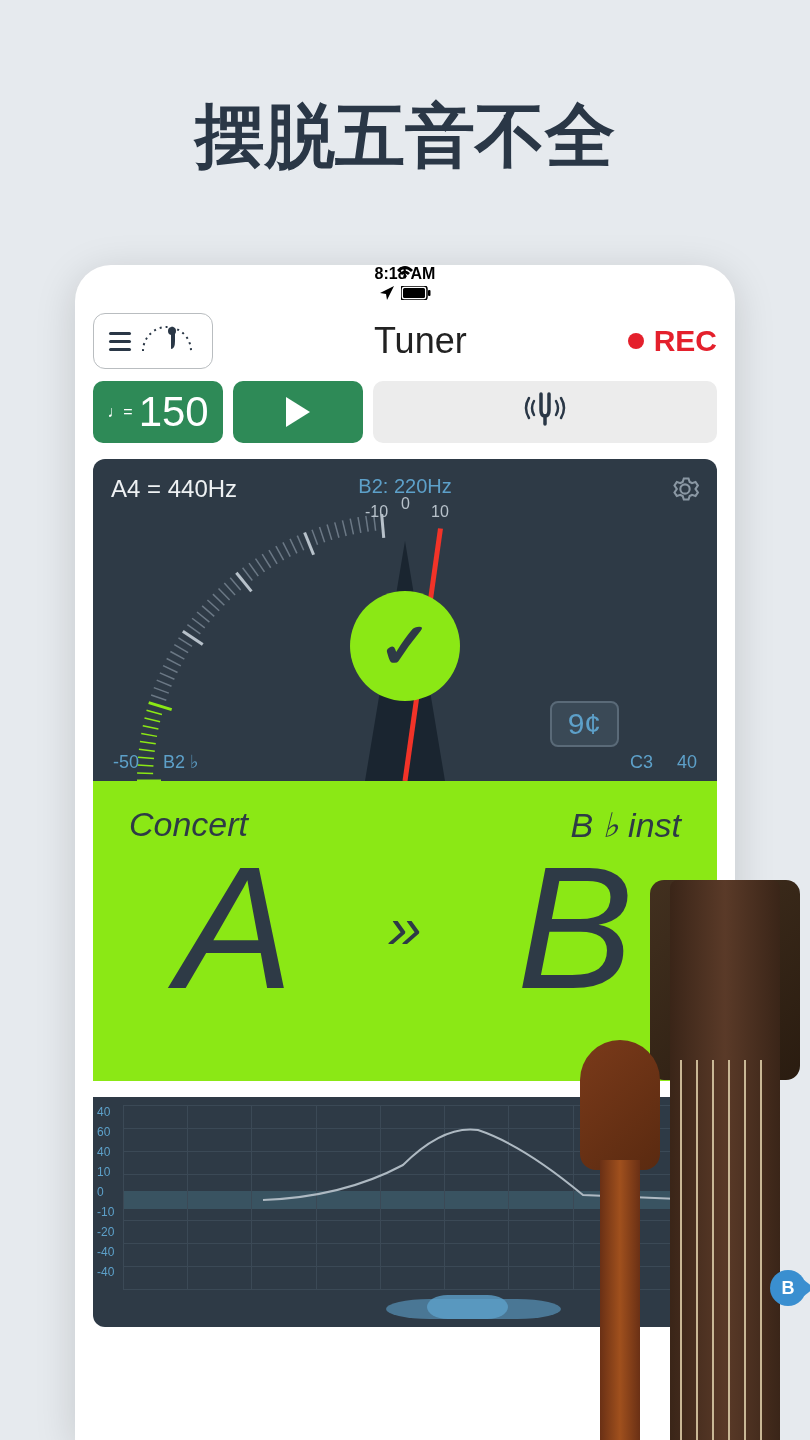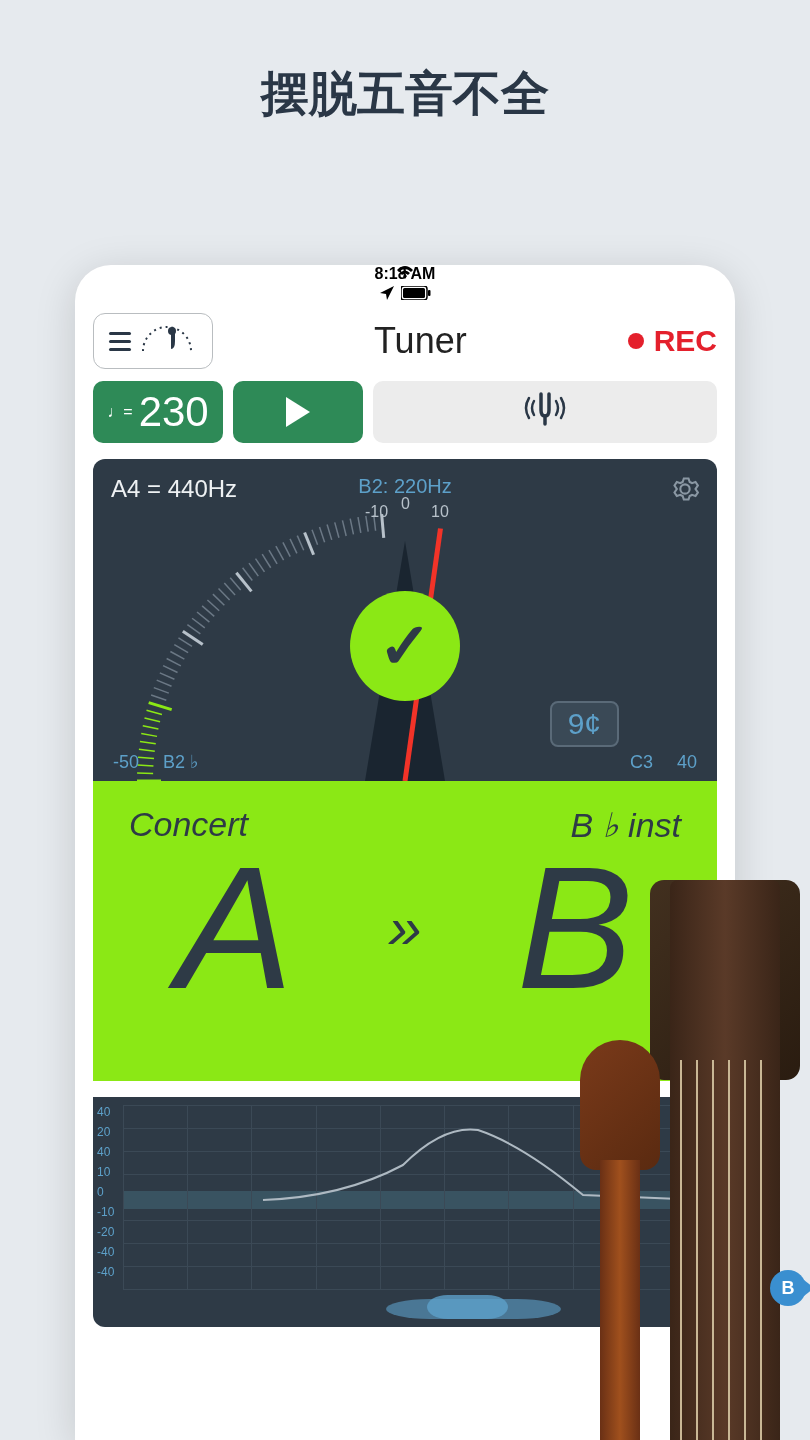--- a/index.html
+++ b/index.html
@@ -12,24 +12,24 @@
   overflow: hidden;
 }
 .bg-instruments {
   position: absolute;
   inset: 0;
   opacity: 0.08;
   pointer-events: none;
 }
 .headline {
   text-align: center;
-  font-size: 48px;
+  font-size: 70px;
   font-weight: 700;
   color: #2a3746;
-  padding-top: 62px;
+  padding-top: 90px;
 }
 .phone-frame {
   position: absolute;
   left: 75px;
   top: 265px;
   width: 660px;
   height: 1175px;
   background: #fff;
   border-radius: 36px 36px 0 0;
   box-shadow: 0 8px 40px rgba(0,0,0,0.15);
@@ -428,21 +428,21 @@
     <div class="app-title">Tuner</div>
     <div class="rec-button">
       <span class="rec-dot"></span>
       <span>REC</span>
     </div>
   </div>
 
   <div class="control-row">
     <div class="tempo-box">
       <span class="tempo-note">♩=</span>
-      <span>230</span>
+      <span>150</span>
     </div>
     <div class="play-box">
       <div class="play-tri"></div>
     </div>
     <div class="fork-box">
       <span>
         <svg width="60" height="40" viewBox="0 0 60 40">
           <path d="M26 6 L26 22 Q26 28 30 28 Q34 28 34 22 L34 6" stroke="#2a3746" stroke-width="3.5" fill="none" stroke-linecap="round"></path>
           <line x1="30" y1="28" x2="30" y2="36" stroke="#2a3746" stroke-width="3.5" stroke-linecap="round"></line>
           <path d="M14 10 Q8 20 14 30" stroke="#2a3746" stroke-width="2.5" fill="none" stroke-linecap="round"></path>
@@ -599,21 +599,21 @@
     <div class="note-big-row">
       <span class="note-big">A</span>
       <span class="note-arrow">»</span>
       <span class="note-big">B</span>
     </div>
   </div>
 
   <div class="graph-panel">
     <div class="graph-labels">
       <span>40</span>
-      <span>20</span>
+      <span>60</span>
       <span>40</span>
       <span>10</span>
       <span>0</span>
       <span>-10</span>
       <span>-20</span>
       <span>-40</span>
       <span>-40</span>
     </div>
     <div class="graph-grid">
       <div class="grid-h" style="top:0%"></div>

